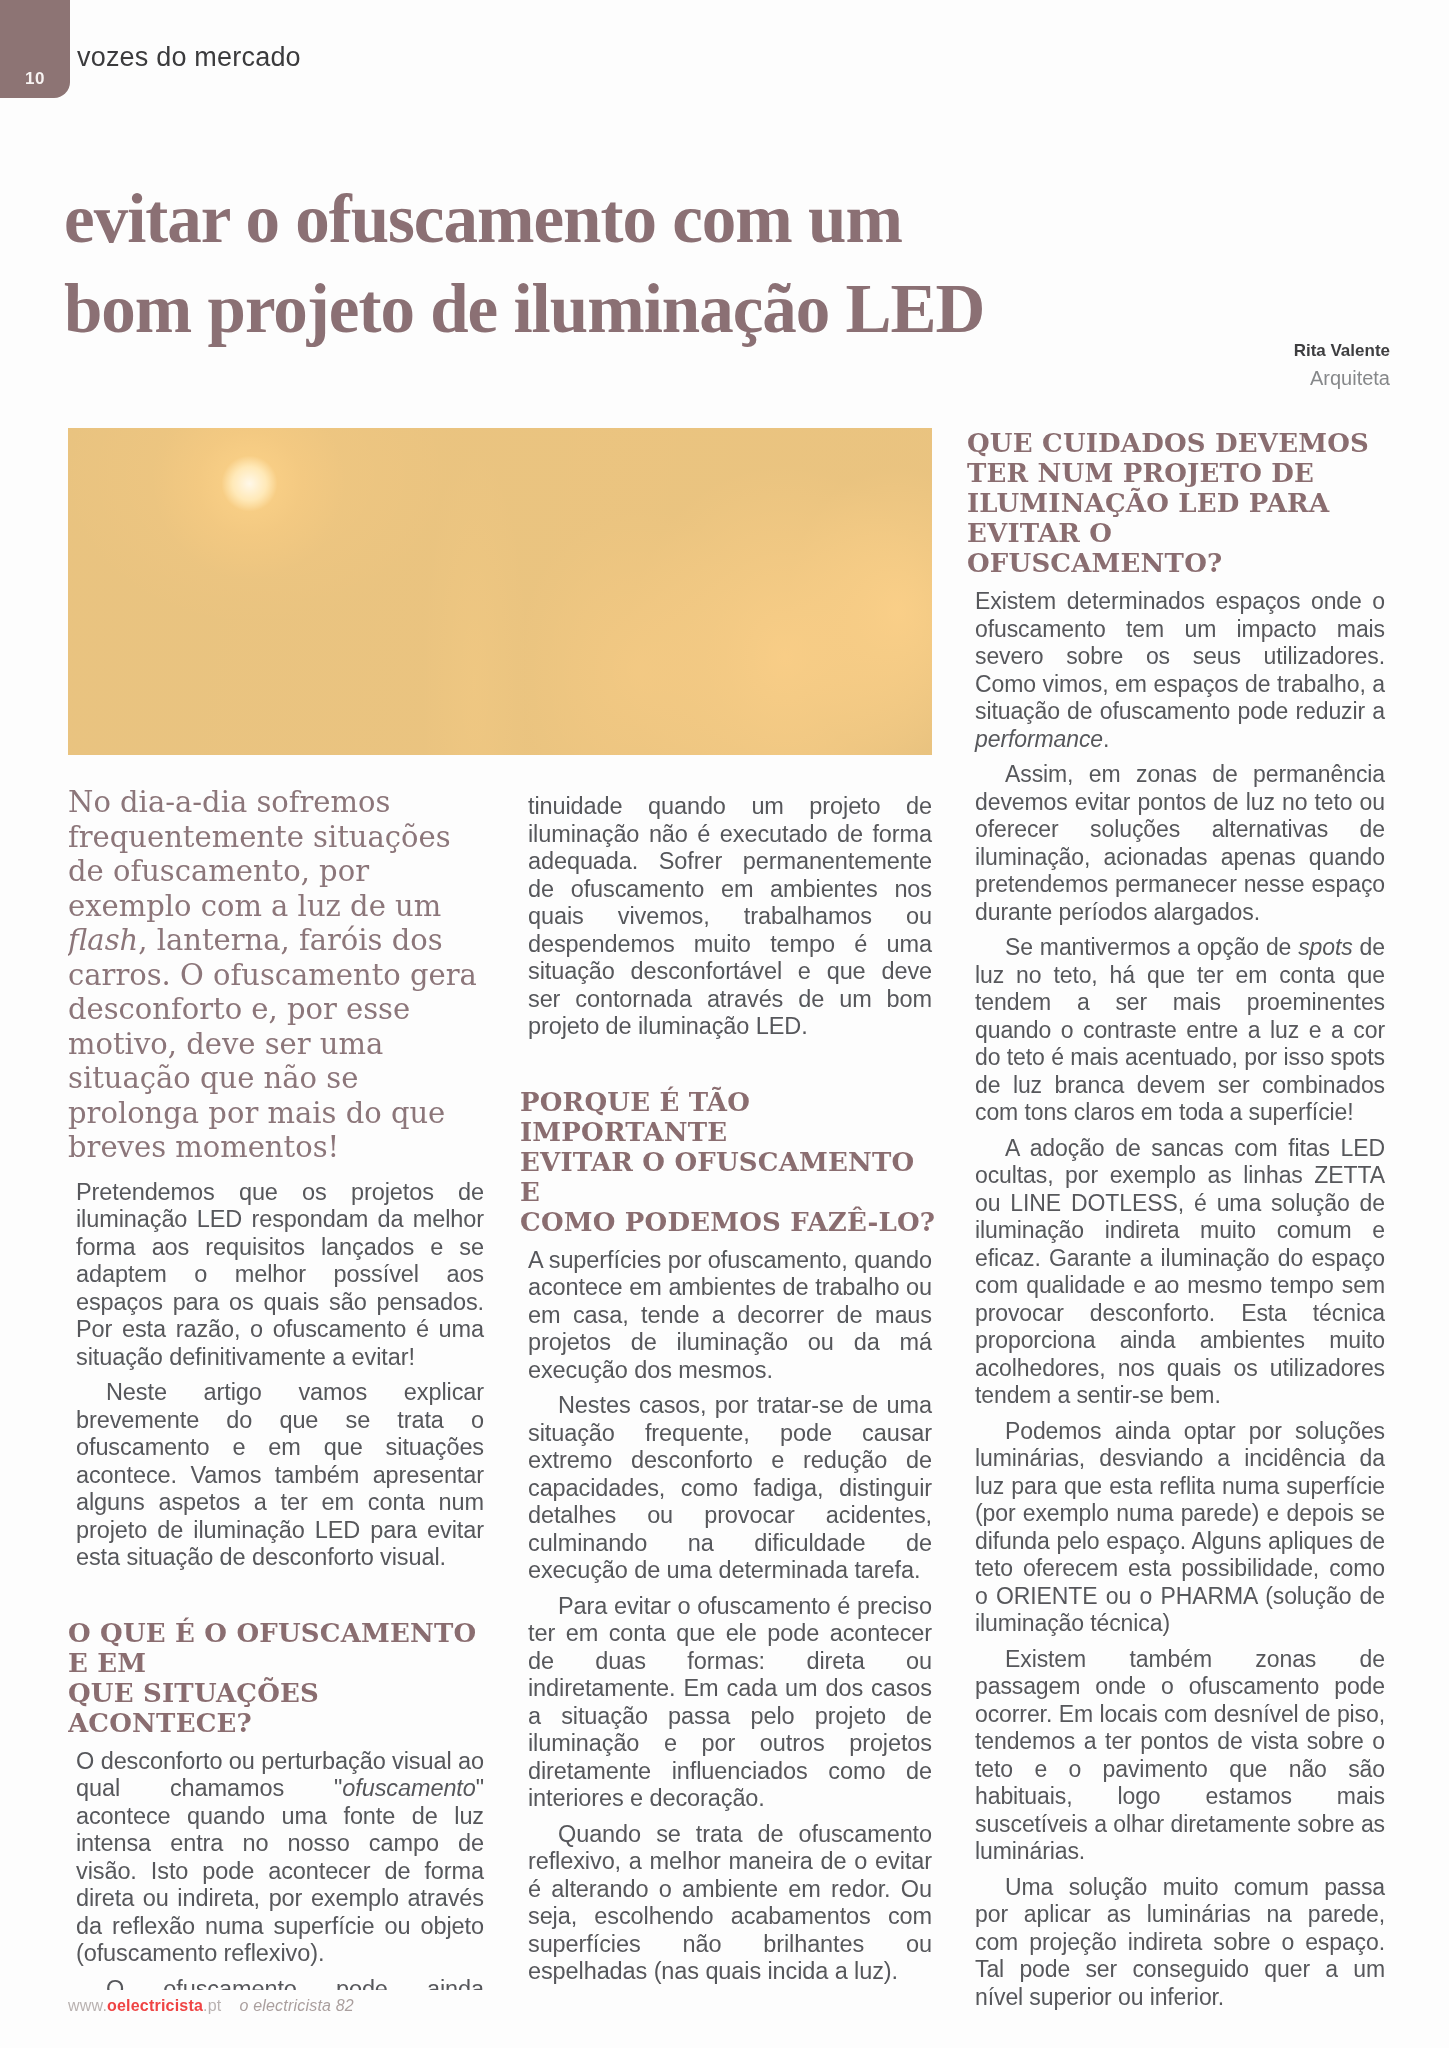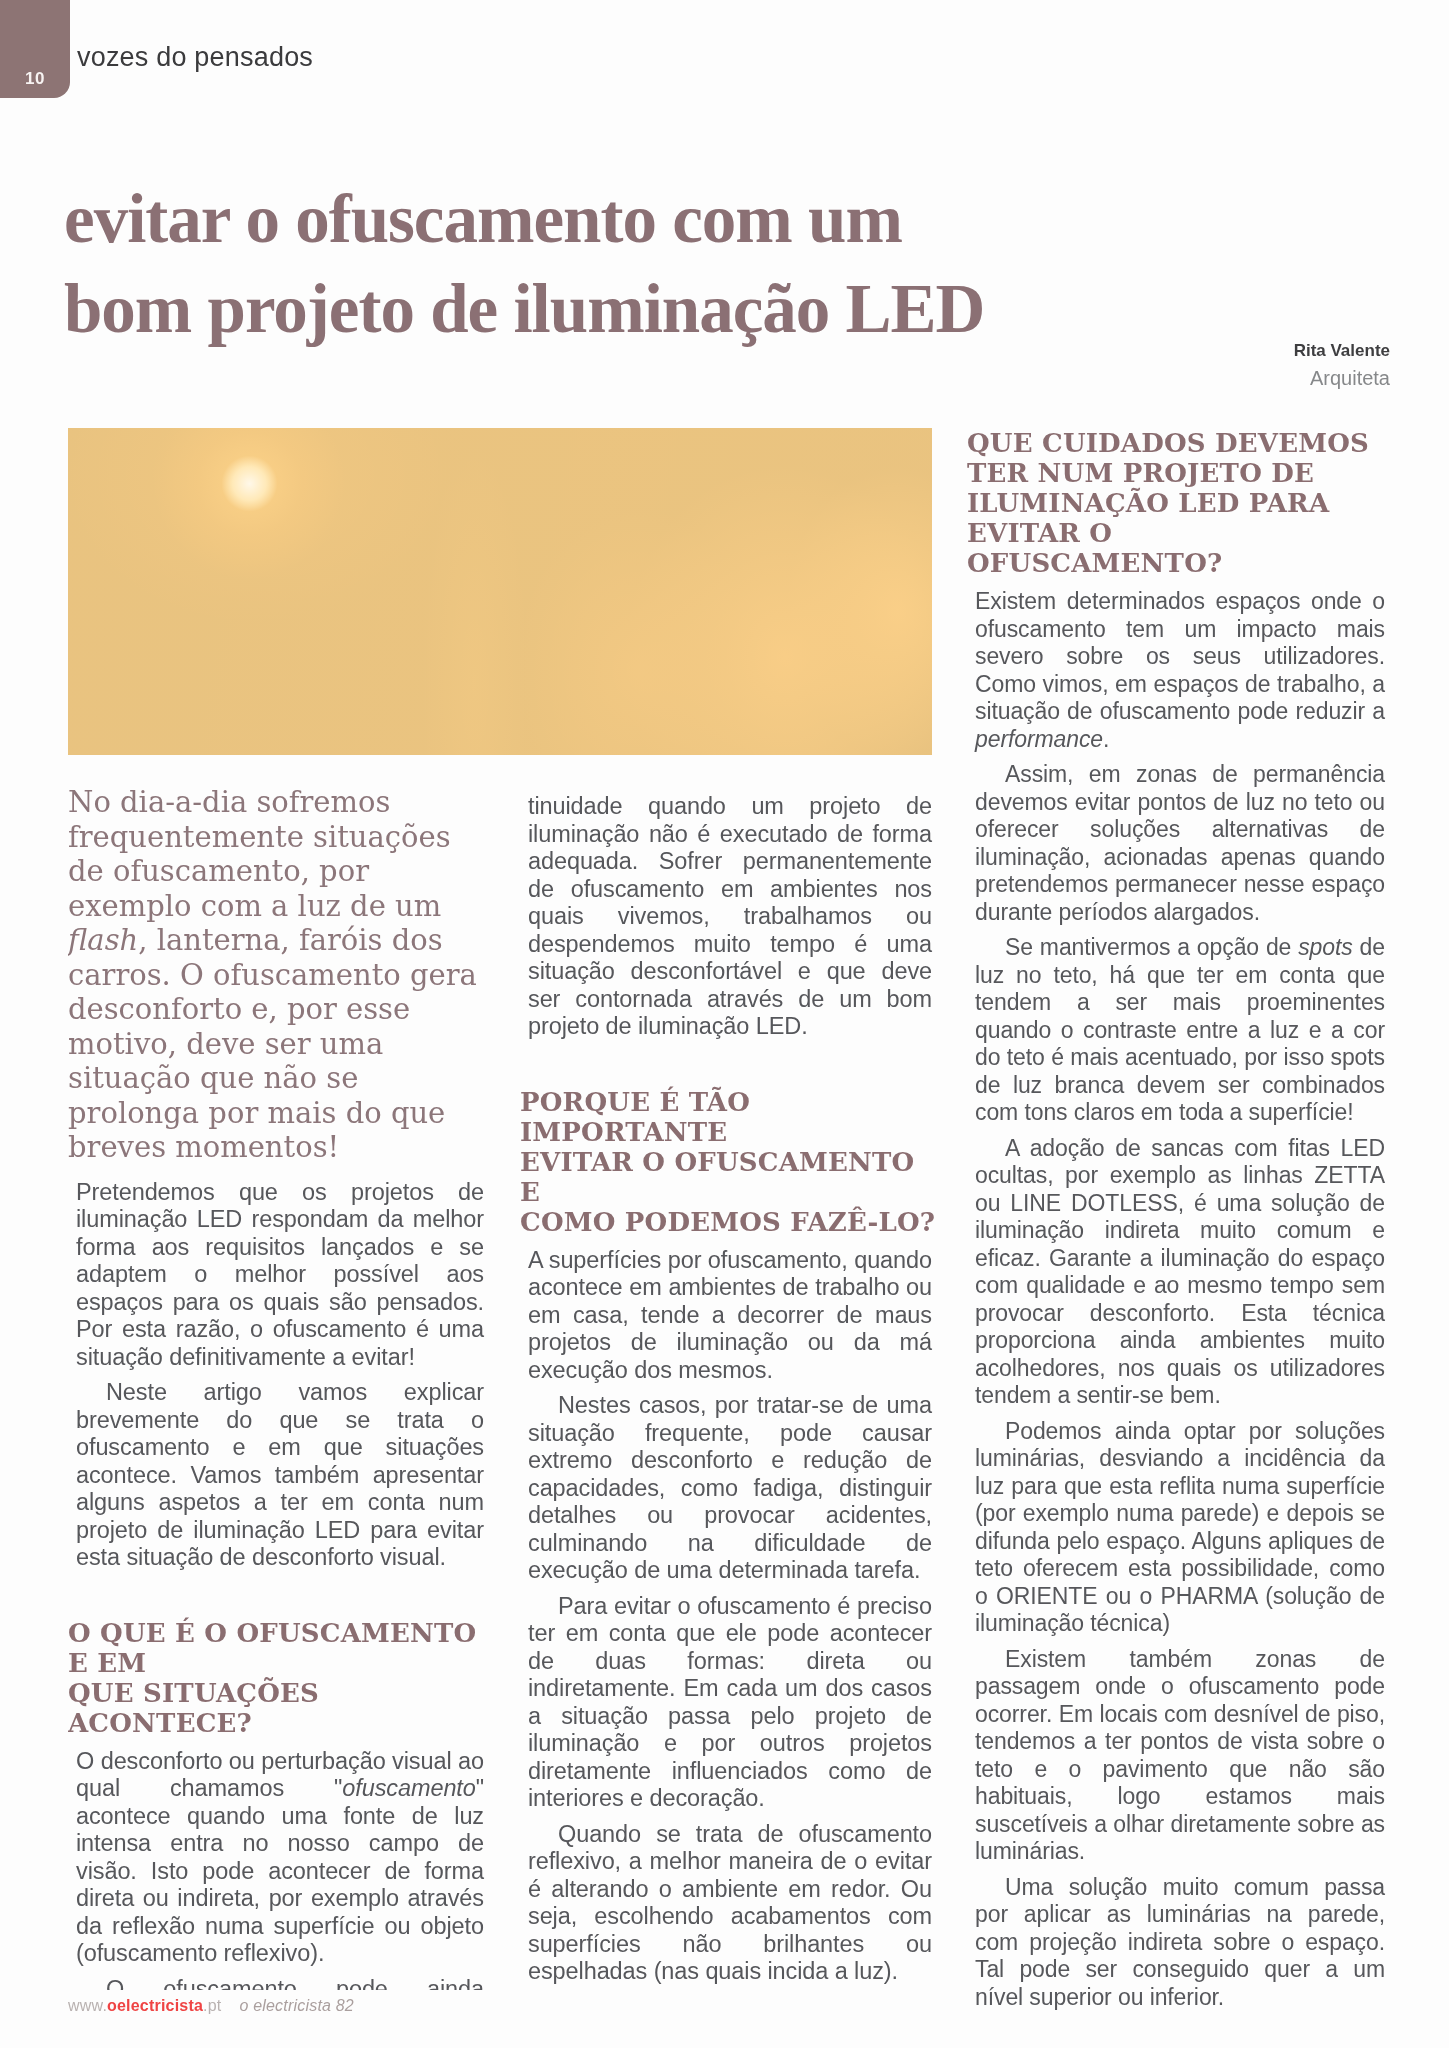--- a/index.html
+++ b/index.html
@@ -90,21 +90,21 @@
 </style>
 </head>
 <body>
 
 <div class="page">
 
   <div class="page-tab">
     <span>10</span>
   </div>
 
-  <div class="section-label">vozes do pensados</div>
+  <div class="section-label">vozes do mercado</div>
 
   <h1 class="title">evitar o ofuscamento com um
 bom projeto de iluminação LED</h1>
 
   <div class="author">
     <span class="name">Rita Valente</span>
     <span class="role">Arquiteta</span>
   </div>
 
   <div class="photo"></div>

